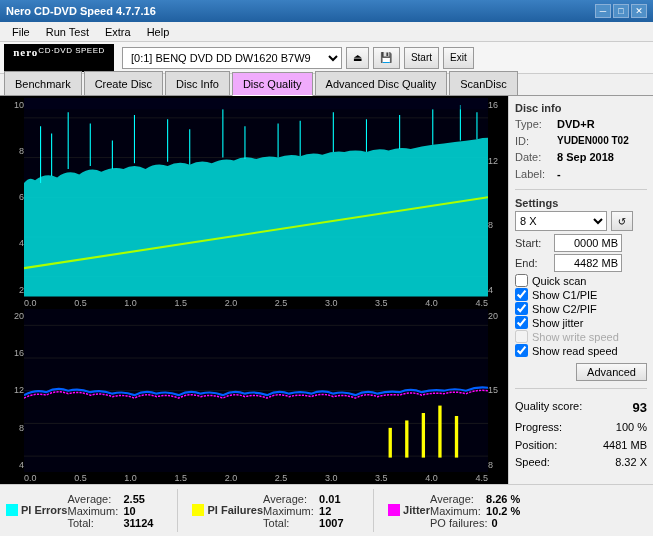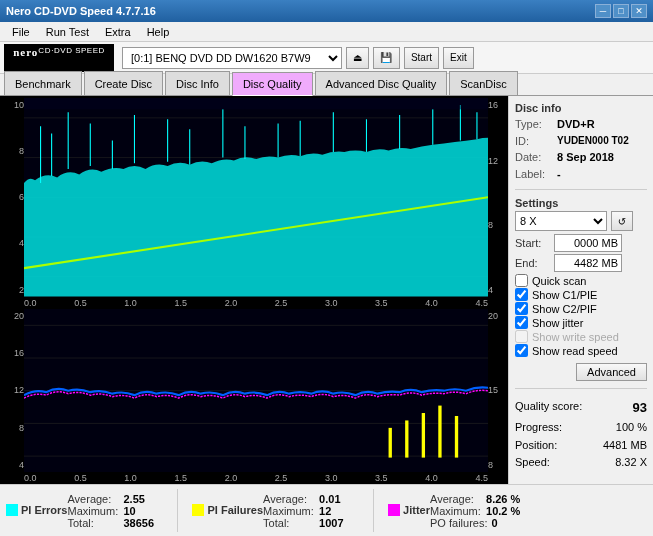--- a/index.html
+++ b/index.html
@@ -556,21 +556,21 @@
         <div class="stat-row">
           <span class="stat-name">Average:</span>
           <span class="stat-value">2.55</span>
         </div>
         <div class="stat-row">
           <span class="stat-name">Maximum:</span>
           <span class="stat-value">10</span>
         </div>
         <div class="stat-row">
           <span class="stat-name">Total:</span>
-          <span class="stat-value">38656</span>
+          <span class="stat-value">31124</span>
         </div>
       </div>
     </div>
 
     <div class="stat-group">
       <div style="display:flex;align-items:center;gap:3px;margin-bottom:2px;">
         <div class="stat-color-box" style="background:#ffff00;"></div>
         <span class="stat-label">PI Failures</span>
       </div>
       <div>

